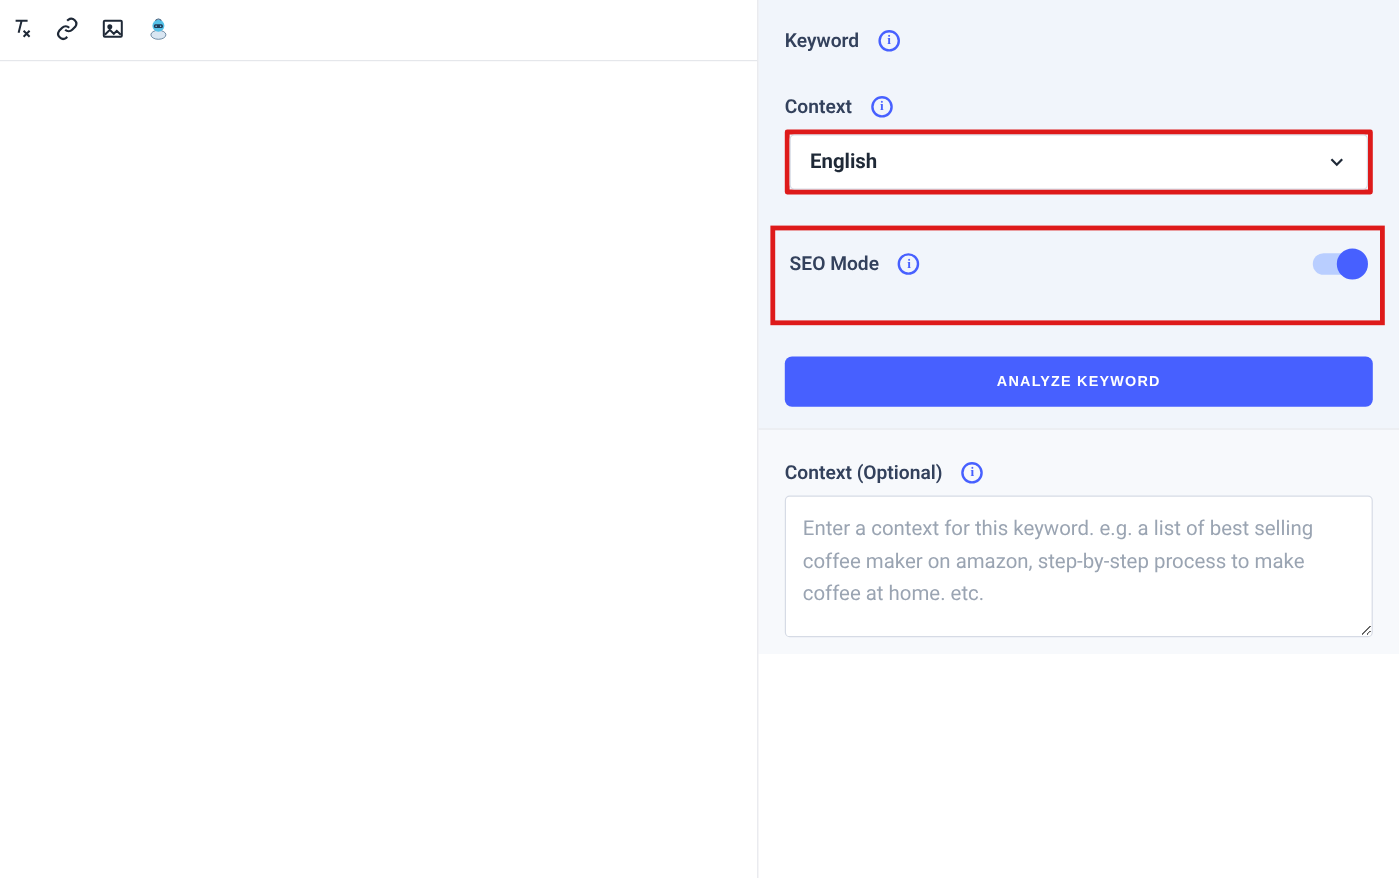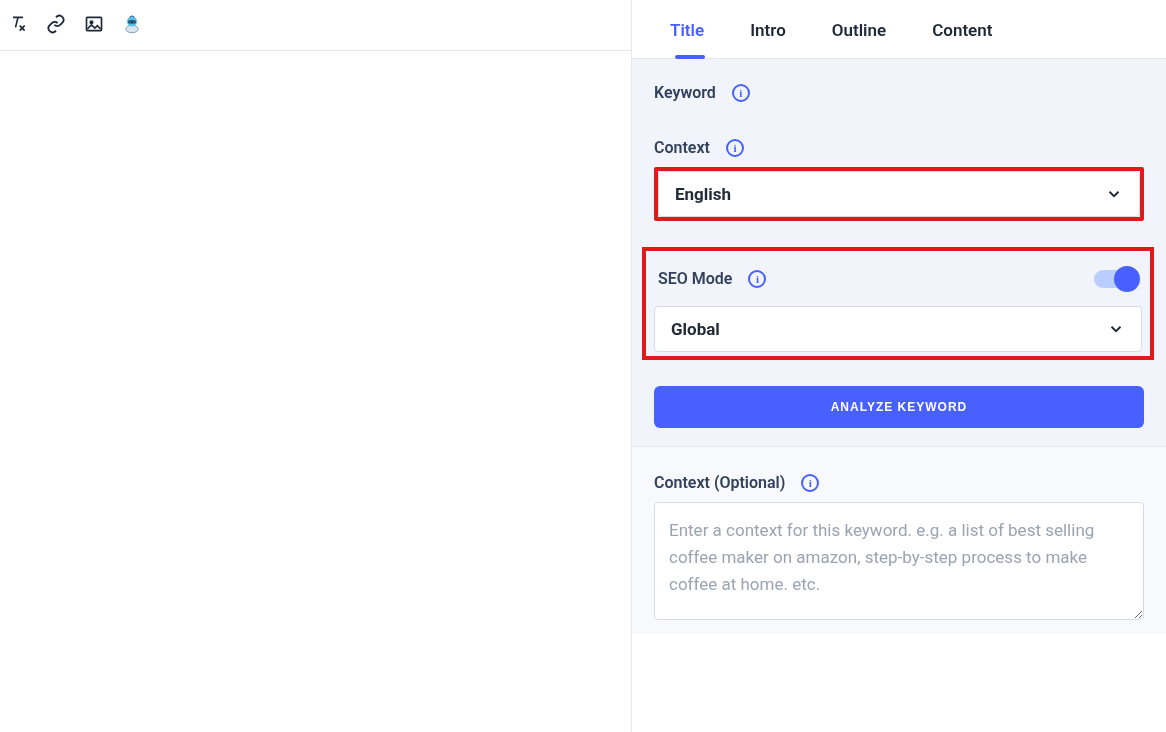--- a/index.html
+++ b/index.html
@@ -119,21 +119,21 @@
   .chevron {
     width: 18px; height: 18px; color: #1f2937;
   }
   .annot {
     border: 4px solid #de1a1a;
     border-radius: 2px;
     padding: 0;
   }
   .seo-block {
     border: 4px solid #de1a1a;
-    padding: 18px 8px 4px 8px;
+    padding: 18px 8px 20px 8px;
     margin-left: -12px;
     margin-right: -10px;
   }
   .seo-header {
     display: flex;
     align-items: center;
     justify-content: space-between;
     margin-bottom: 18px;
     padding: 0 4px;
   }
@@ -214,26 +214,20 @@
         <rect x="10" y="10" width="12" height="5" rx="2" fill="#1f3b57"></rect>
         <circle cx="13" cy="12.5" r="1" fill="#7dd3fc"></circle>
         <circle cx="19" cy="12.5" r="1" fill="#7dd3fc"></circle>
         <path d="M12 5 Q16 1 20 5" fill="none" stroke="#2a4f72" stroke-width="1.5"></path>
       </svg>
     </div>
   </div>
 </div>
 
 <div class="right-pane">
-  <div class="tabs">
-    <div class="tab active">Title</div>
-    <div class="tab">Intro</div>
-    <div class="tab">Outline</div>
-    <div class="tab">Content</div>
-  </div>
 
   <div class="panel">
 
     <div>
       <div class="field-label">
         <span>Keyword</span>
         <span class="info-icon">i</span>
       </div>
     </div>
 
@@ -255,26 +249,20 @@
     <div class="seo-block">
       <div class="seo-header">
         <div class="field-label" style="margin-bottom:0">
           <span>SEO Mode</span>
           <span class="info-icon">i</span>
         </div>
         <div class="toggle">
           <div class="toggle-knob"></div>
         </div>
       </div>
-      <div class="select-row">
-        <span>Global</span>
-        <svg class="chevron" viewBox="0 0 24 24" fill="none" stroke="currentColor" stroke-width="2.5">
-            <path d="M6 9l6 6 6-6"></path>
-          </svg>
-      </div>
     </div>
 
     <button class="analyze-btn">ANALYZE KEYWORD</button>
   </div>
 
   <div class="context-section">
     <div class="field-label">
       <span>Context (Optional)</span>
       <span class="info-icon">i</span>
     </div>

